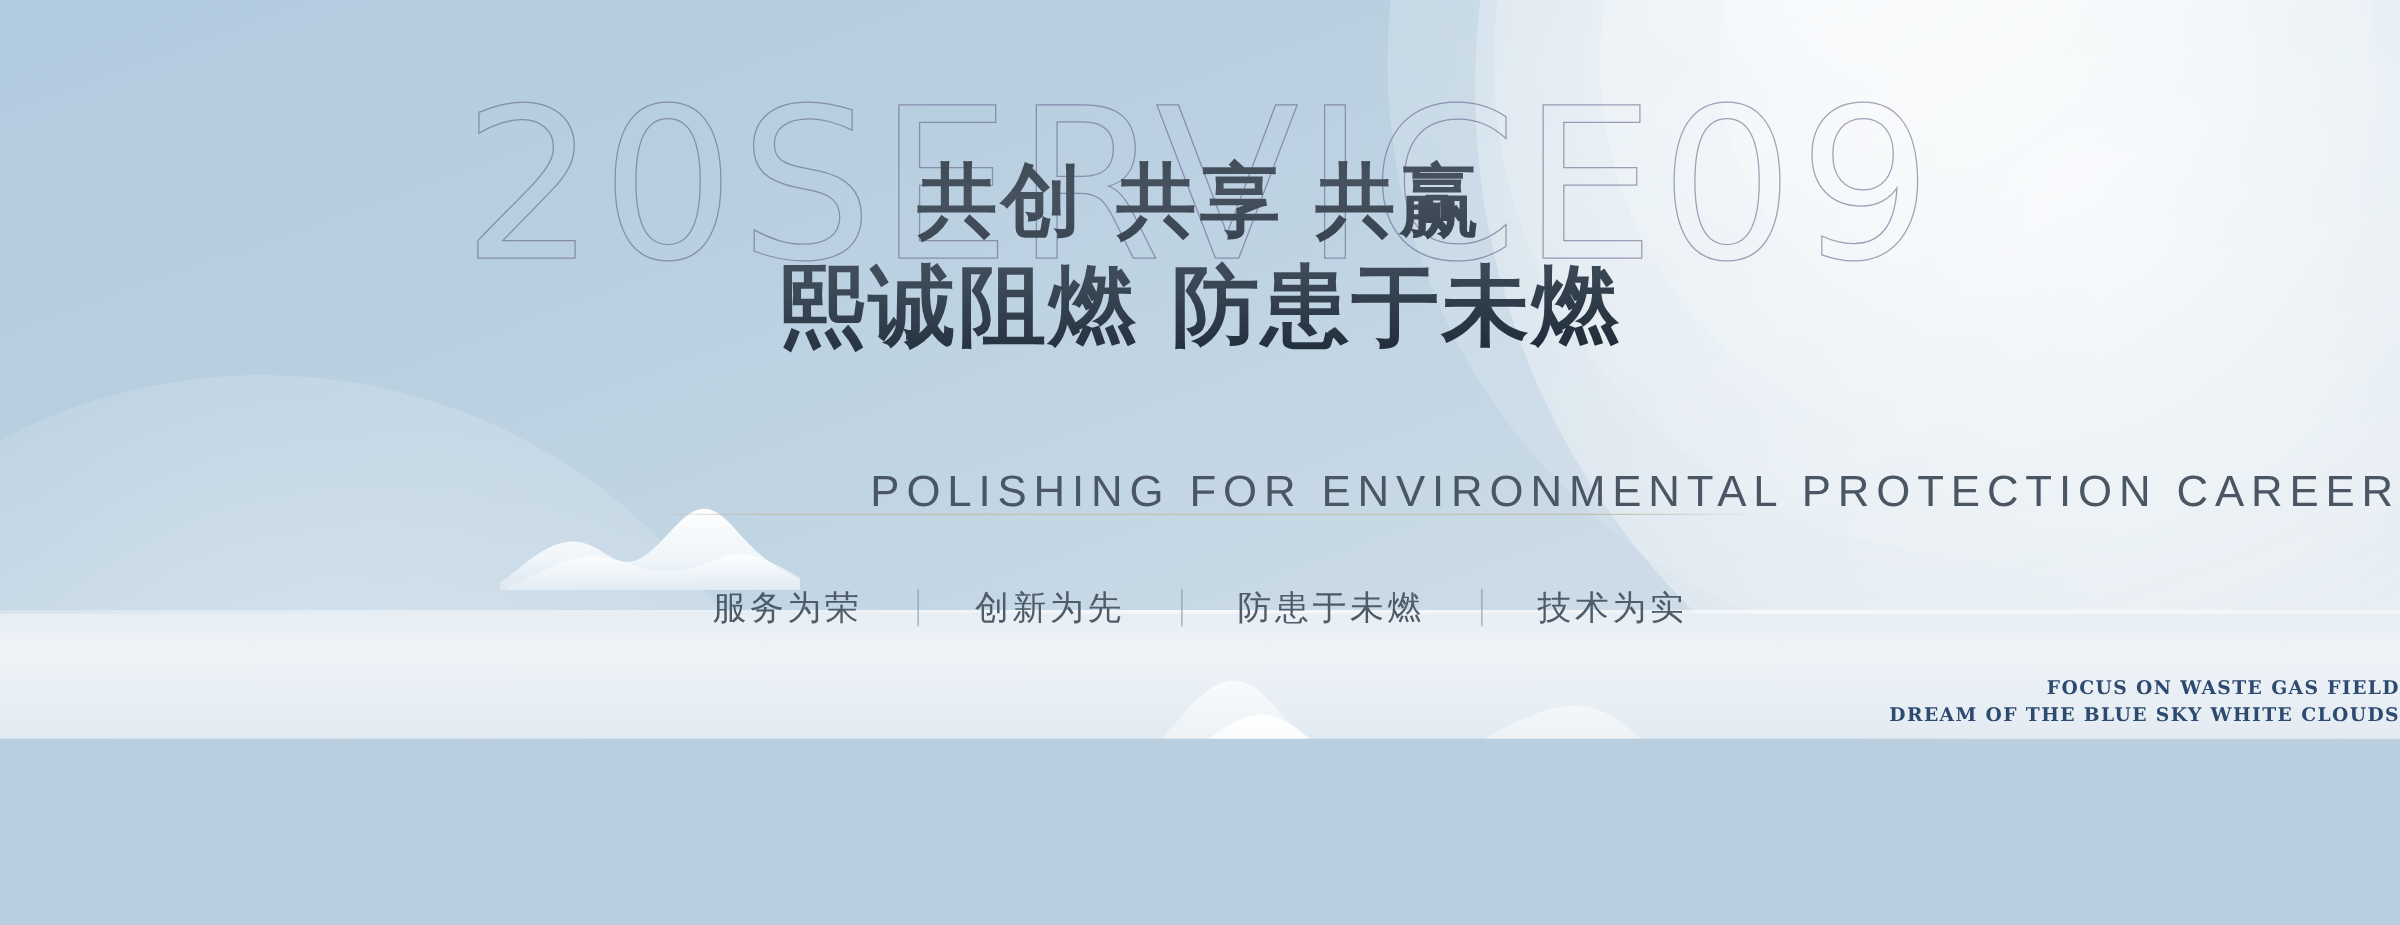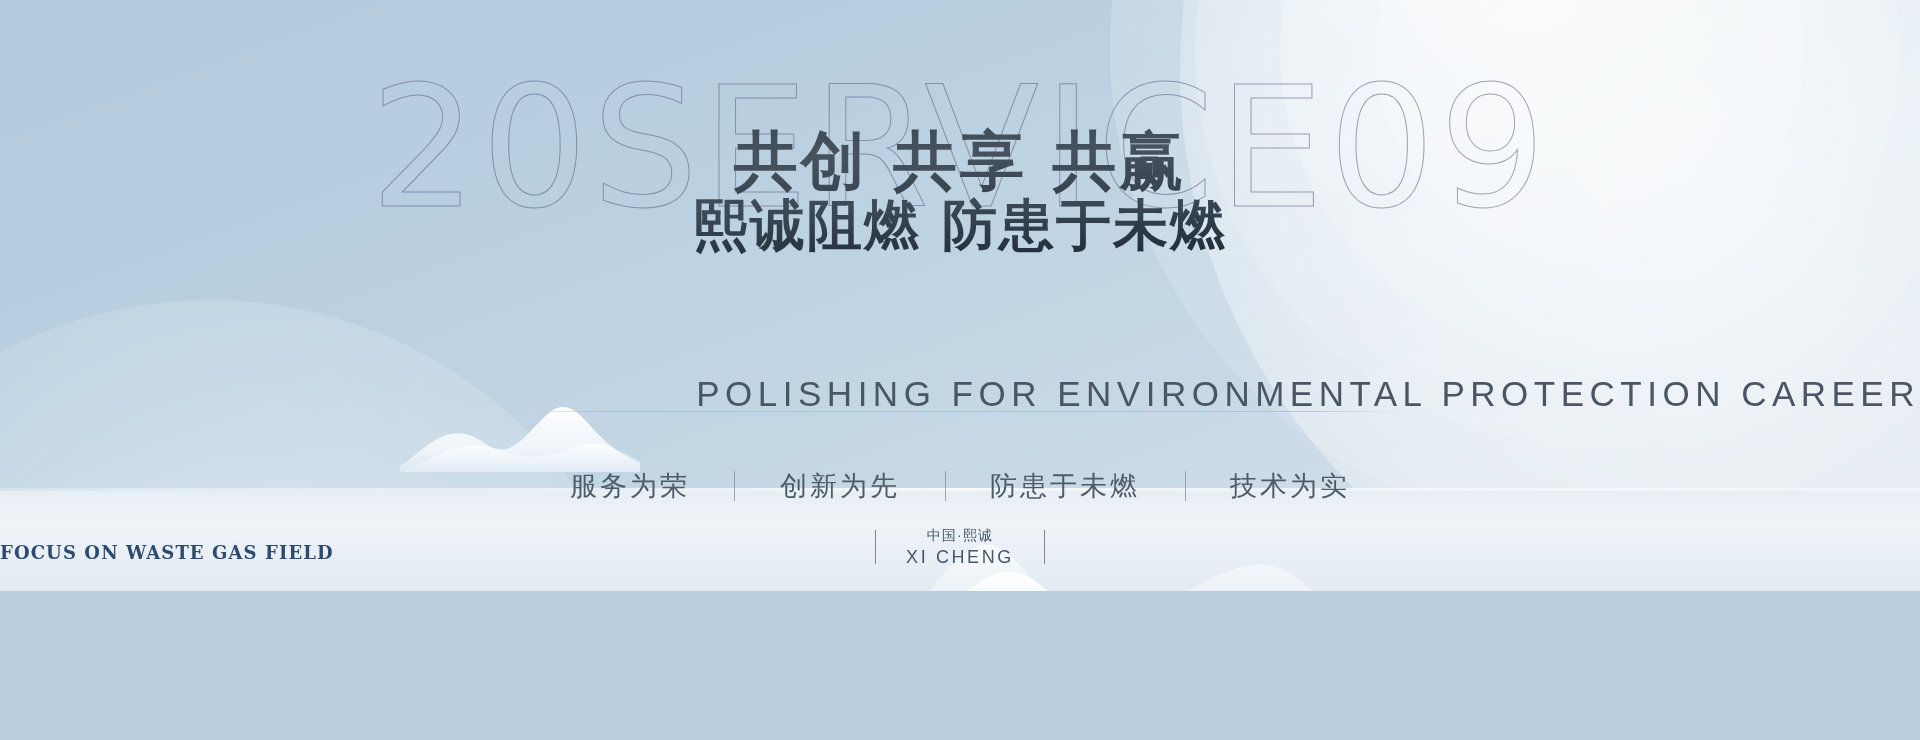--- a/index.html
+++ b/index.html
@@ -98,22 +98,22 @@
     font-size: 64px;
     letter-spacing: 3px;
     background: linear-gradient(178deg, #3b4653 0%, #47525f 45%, #2e3947 100%);
     -webkit-background-clip: text;
     background-clip: text;
     color: transparent;
     margin-top: 48px;
   }
   .headline .l2 {
     display: block;
-    margin-top: 0;
-    font-size: 55px;
+    margin-top: 12px;
+    font-size: 70px;
     letter-spacing: 2px;
     background: linear-gradient(178deg, #4b5663 0%, #3b4855 35%, #14202e 100%);
     -webkit-background-clip: text;
     background-clip: text;
     color: transparent;
   }
 
   
   .tagline {
     position: absolute;
@@ -151,25 +151,25 @@
     margin: 0 34px;
     background: #7d8c9c;
     opacity: .75;
   }
 
   
   .subserif {
     position: absolute;
     left: 0; right: 0;
     top: 540px;
-    text-align: left;
+    text-align: right;
     font-family: "DejaVu Serif", serif;
     font-weight: 700;
     color: #2d4a70;
-    font-size: 18px;
+    font-size: 15px;
     letter-spacing: 1.1px;
     line-height: 1.45;
   }
 
   
   .cloud { position: absolute; pointer-events: none; }
   .cloud-left  { left: 400px;  top: 392px;  width: 240px; height: 80px; }
   .cloud-mid   { left: 800px;  top: 540px;  width: 640px; height: 130px; }
   .cloud-tiny  { left: 1060px; top: 600px;  width: 260px; height: 60px; }
 
@@ -271,24 +271,17 @@
     <path d="M0 128 C40 122 74 112 106 96 C140 79 164 46 196 34 C224 24 244 48 268 70 C294 94 330 102 368 94 C410 85 442 58 478 54 C512 50 534 76 558 96 C582 116 610 124 640 128 L640 130 L0 130 Z" fill="url(#cg4)"></path>
     <path d="M0 130 C48 126 92 120 130 110 C172 99 202 78 238 74 C270 71 292 90 320 104 C352 120 398 124 448 120 C498 116 548 106 596 112 C616 114 630 120 640 126 L640 130 Z" fill="url(#cg3)"></path>
   </svg>
 
   <svg class="cloud cloud-tiny" viewBox="0 0 260 60">
     <path d="M0 58 C30 54 54 44 82 34 C110 24 132 34 158 42 C186 50 220 52 260 56 L260 60 L0 60 Z" fill="#ffffff" opacity="0.62"></path>
   </svg>
 
   <div class="subserif">
     <div>FOCUS ON WASTE GAS FIELD</div>
-  </div>
-
-  <div class="footer-logo">
-    <span class="bar"></span>
-    <span class="lg">
-      <span class="cn" style="display:block">中国·熙诚</span>
-      <span class="en" style="display:block">XI CHENG</span>
-    </span>
-    <span class="bar"></span>
-  </div>
+    <div>DREAM OF THE BLUE SKY WHITE CLOUDS</div>
+  </div>
+
 
 </div>
 
 </body></html>

